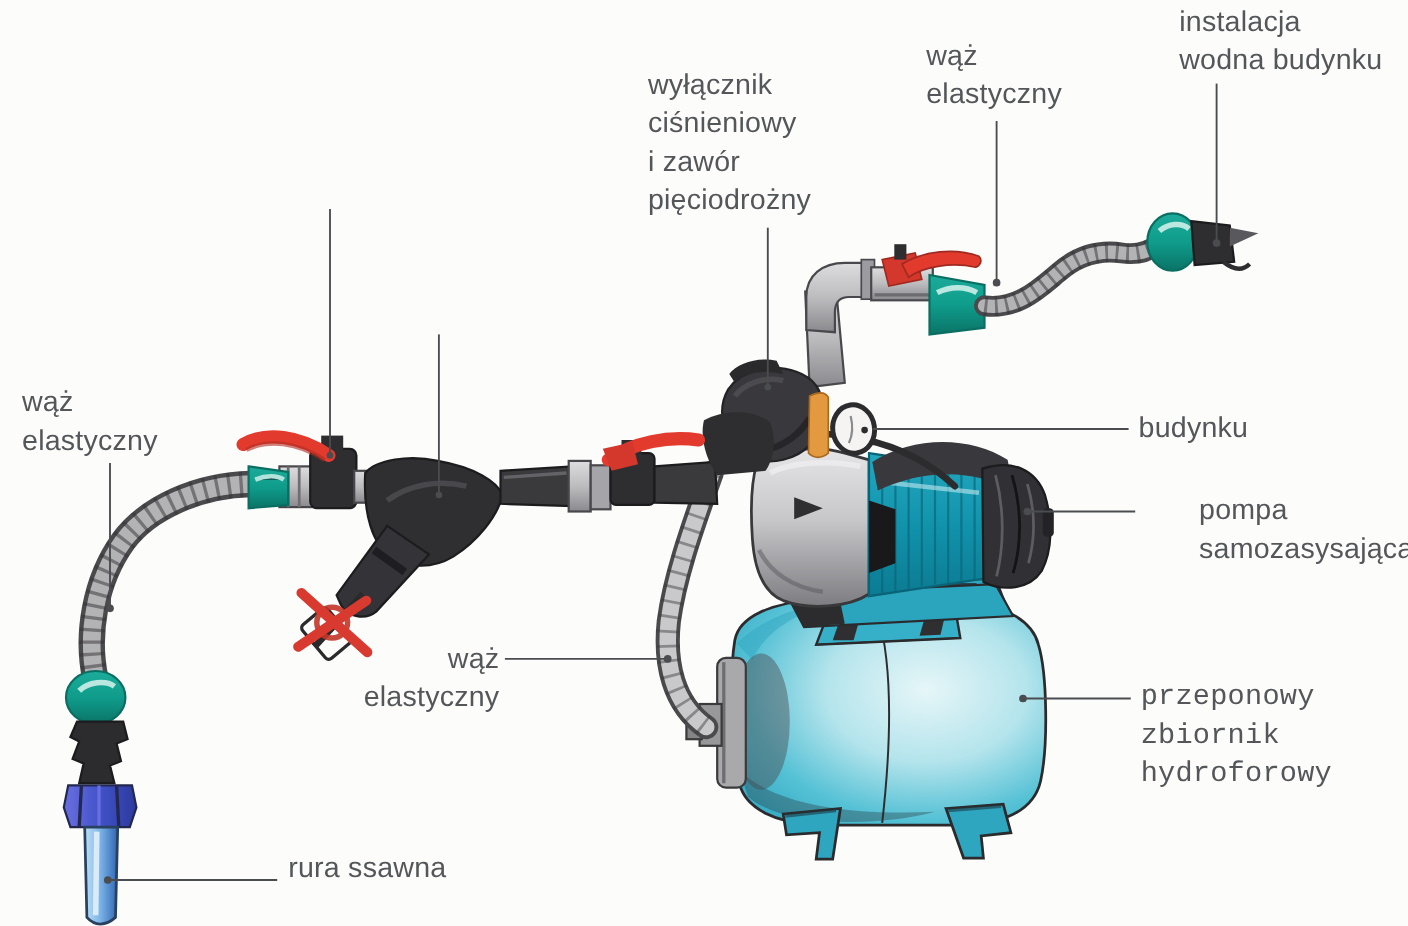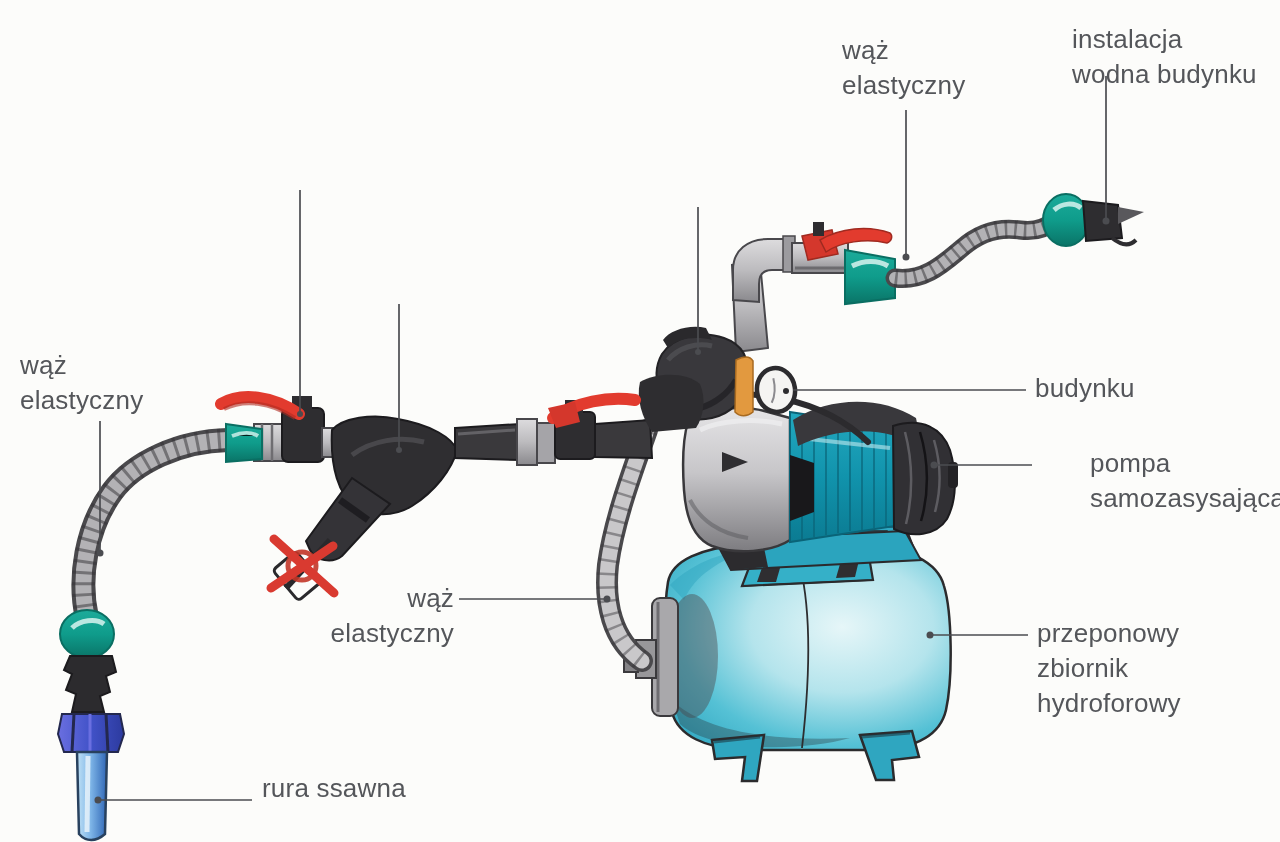--- a/index.html
+++ b/index.html
@@ -277,27 +277,31 @@
         <circle cx="930" cy="635" r="3.5" stroke="none"></circle>
     <line x1="459" y1="599" x2="607" y2="599"></line>
         <circle cx="607" cy="599" r="3.5" stroke="none"></circle>
     <line x1="98" y1="800" x2="252" y2="800"></line>
         <circle cx="98" cy="800" r="3.5" stroke="none"></circle>
   </g>
 </svg>
 
   <div class="lbl" style="left:20px;top:348px;">wąż
 elastyczny</div>
+  <div class="lbl" style="left:589px;top:59px;">wyłącznik
+ciśnieniowy
+i zawór
+pięciodrożny</div>
   <div class="lbl" style="left:842px;top:33px;">wąż
 elastyczny</div>
-  <div class="lbl" style="left:1072px;top:2px;margin-top:20px;">instalacja
+  <div class="lbl" style="left:1072px;top:2px;">instalacja
 wodna budynku</div>
   <div class="lbl" style="left:1035px;top:371px;">budynku</div>
   <div class="lbl" style="left:1042px;top:446px;margin-left:48px;">pompa
 samozasysająca</div>
   <div class="lbl right" style="left:312px;top:581px;width:142px;">wąż
 elastyczny</div>
-  <div class="lbl" style="left:1037px;top:616px;">przeponowy
+  <div class="lbl" style="left:1037px;top:616px;font-family:Liberation Mono, monospace;">przeponowy
 zbiornik
 hydroforowy</div>
   <div class="lbl" style="left:262px;top:771px;">rura ssawna</div>
 
 </div>
 
 </body></html>

